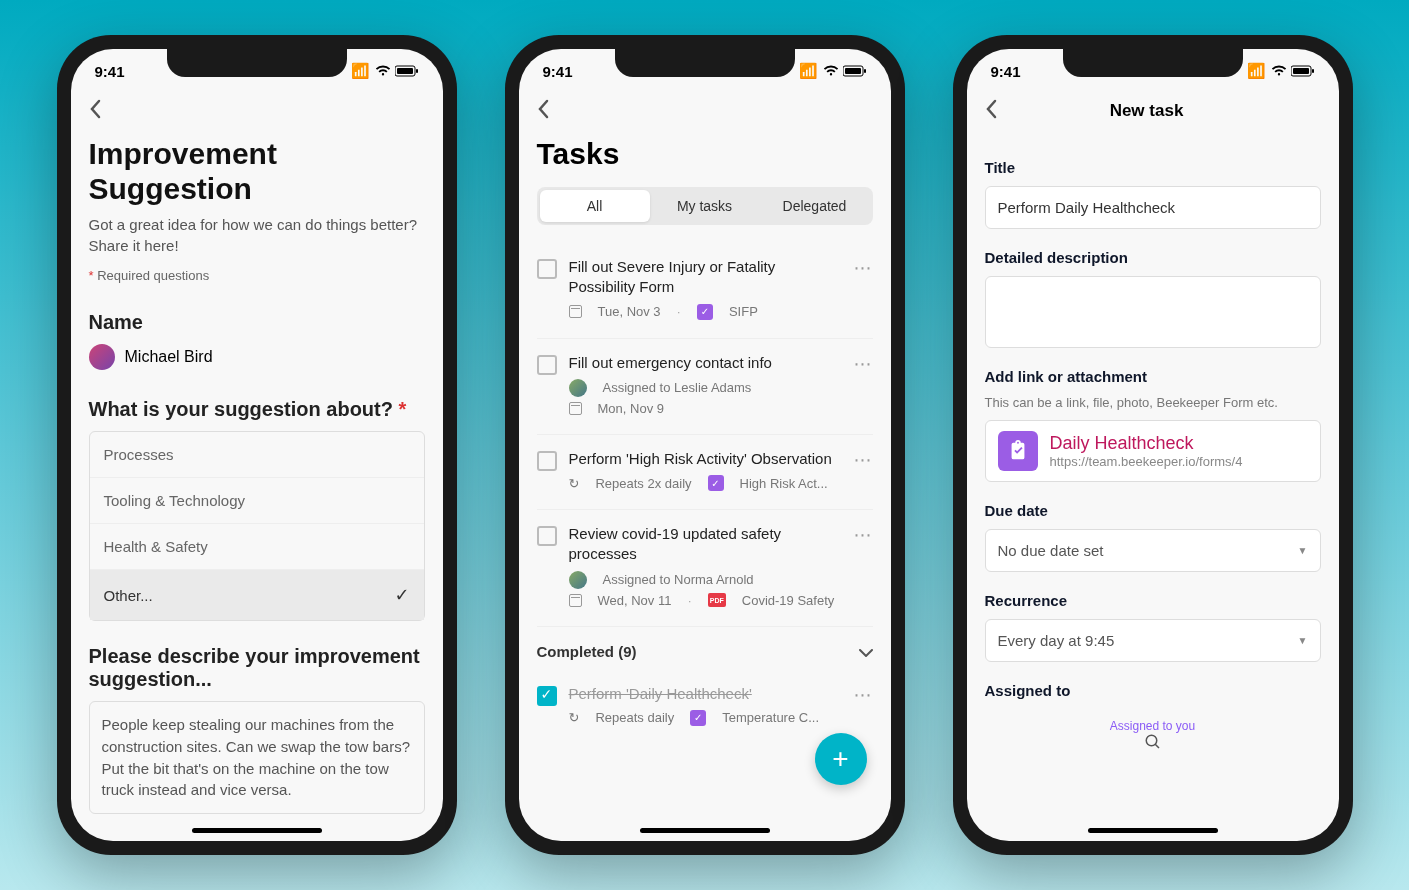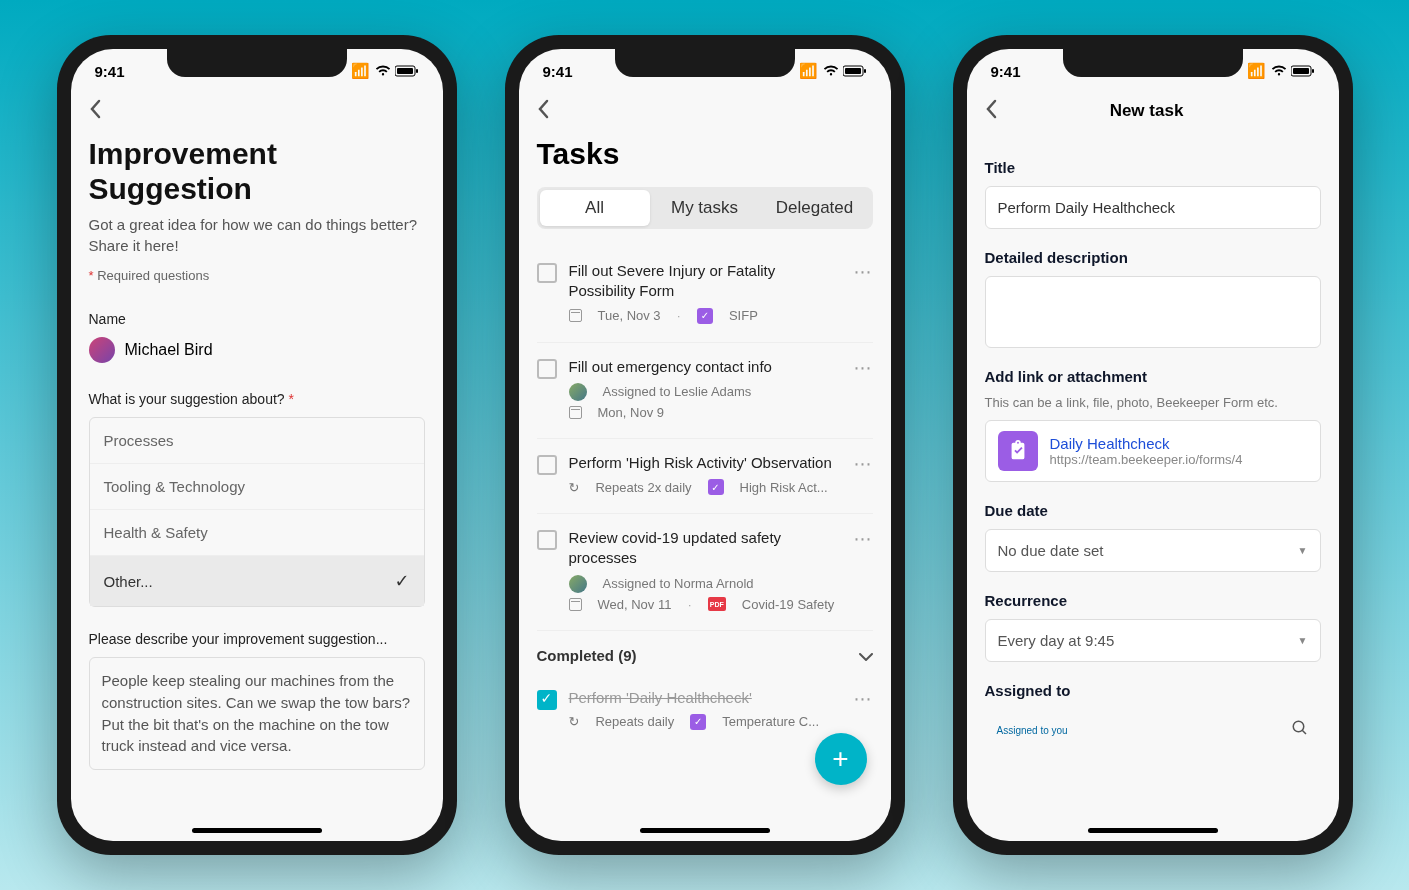--- a/index.html
+++ b/index.html
@@ -82,22 +82,22 @@
   line-height: 1.4;
   margin-bottom: 12px;
 }
 .required-note {
   font-size: 13px;
   color: #666;
   margin-bottom: 28px;
 }
 .required-note .star { color: #d33; }
 .field-label {
-  font-size: 14px;
-  font-weight: 400;
+  font-size: 20px;
+  font-weight: 700;
   color: #222;
   margin-bottom: 10px;
 }
 .field-label .star { color: #d33; }
 .name-row {
   display: flex;
   align-items: center;
   gap: 10px;
   margin-bottom: 28px;
 }
@@ -166,21 +166,21 @@
   display: flex;
   background: #e8e8e8;
   border-radius: 8px;
   padding: 3px;
   margin-bottom: 18px;
 }
 .seg-item {
   flex: 1;
   text-align: center;
   padding: 8px 0;
-  font-size: 17px;
+  font-size: 14px;
   border-radius: 6px;
   cursor: pointer;
   color: #333;
 }
 .seg-item.active {
   background: #fff;
   box-shadow: 0 1px 3px rgba(0,0,0,0.1);
   font-weight: 500;
 }
 .task-list { }
@@ -352,42 +352,43 @@
   height: 40px;
   background: #9b5de5;
   border-radius: 6px;
   display: flex;
   align-items: center;
   justify-content: center;
   color: #fff;
   font-size: 20px;
 }
 .attach-info { flex: 1; }
-.attach-title { font-size: 15px; color: #1d4ed8; }
+.attach-title { font-size: 18px; color: #be185d; }
 .attach-url { font-size: 13px; color: #888; }
 .select-box {
   border: 1px solid #ddd;
   border-radius: 6px;
   padding: 12px;
   font-size: 15px;
   color: #555;
   background: #fff;
   display: flex;
   justify-content: space-between;
   align-items: center;
   cursor: pointer;
 }
 .dropdown-caret { font-size: 10px; color: #888; }
 .assigned-row {
   display: flex;
   justify-content: space-between;
   align-items: center;
   padding: 10px 12px;
-  font-size: 10px;
-  color: #0369a1;
+  font-size: 12px;
+  color: #8b5cf6;
+  flex-direction: column;
 }
 .search-glass { font-size: 18px; color: #666; cursor: pointer; }
 </style>
 </head>
 <body>
 
 <div class="phone">
   <div class="screen">
     <div class="notch"></div>
     <div class="status-bar">

